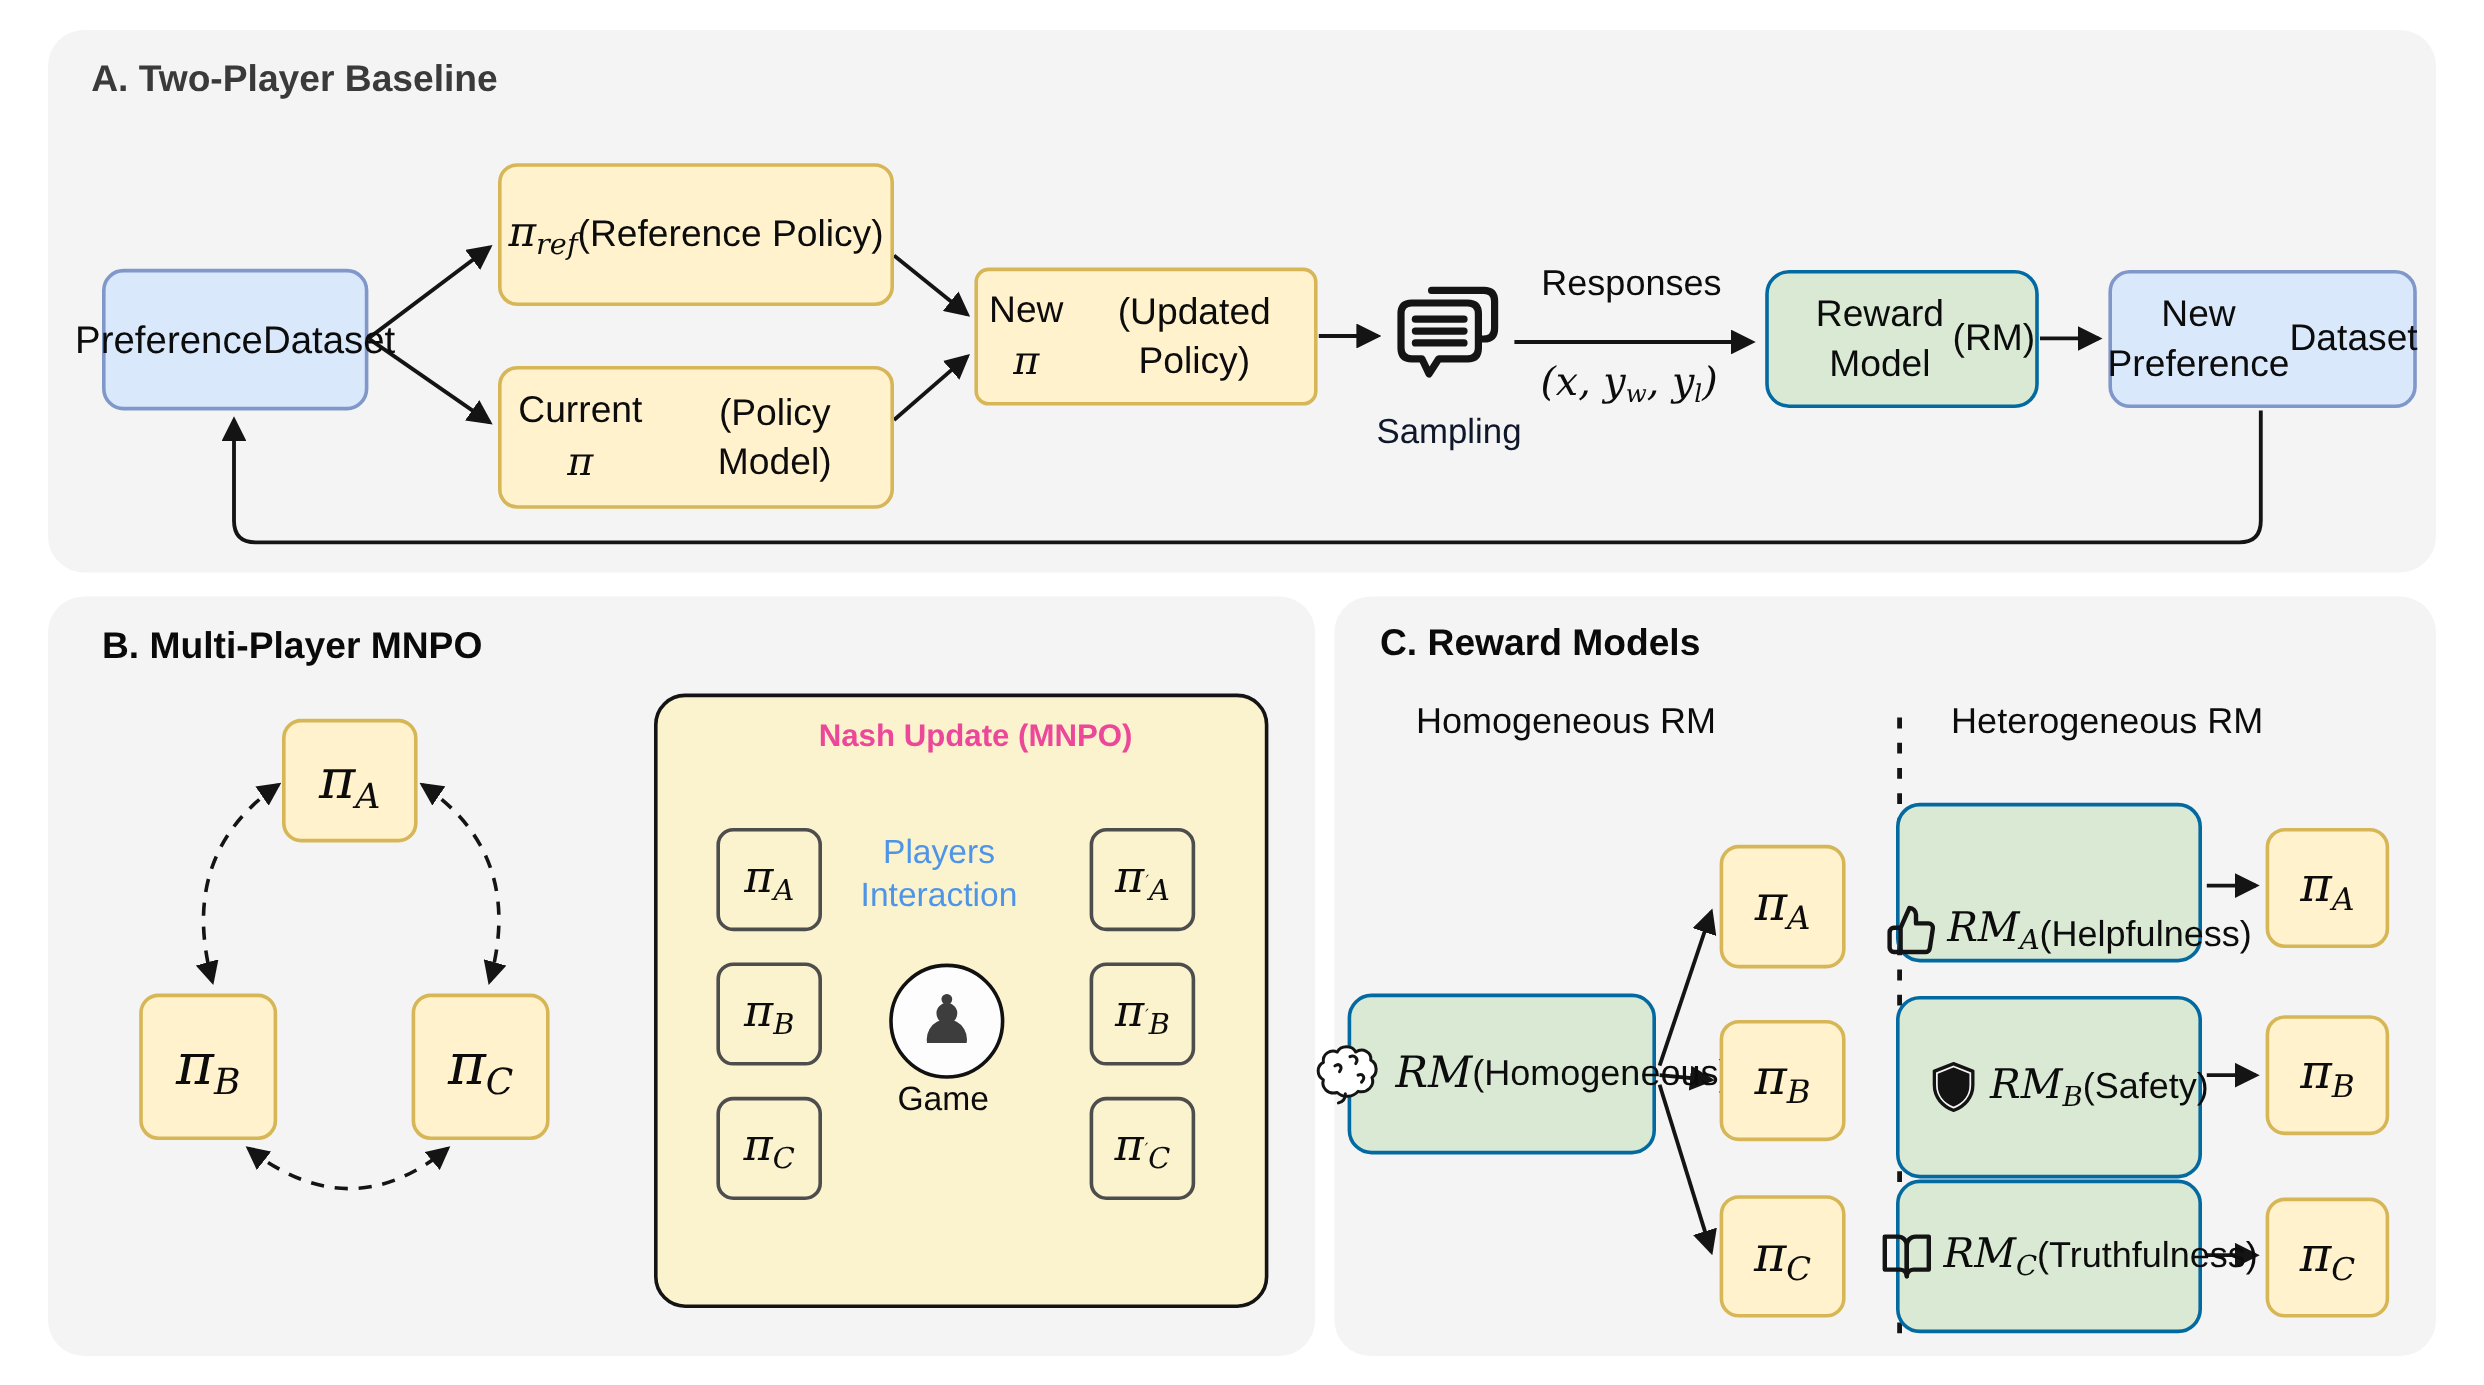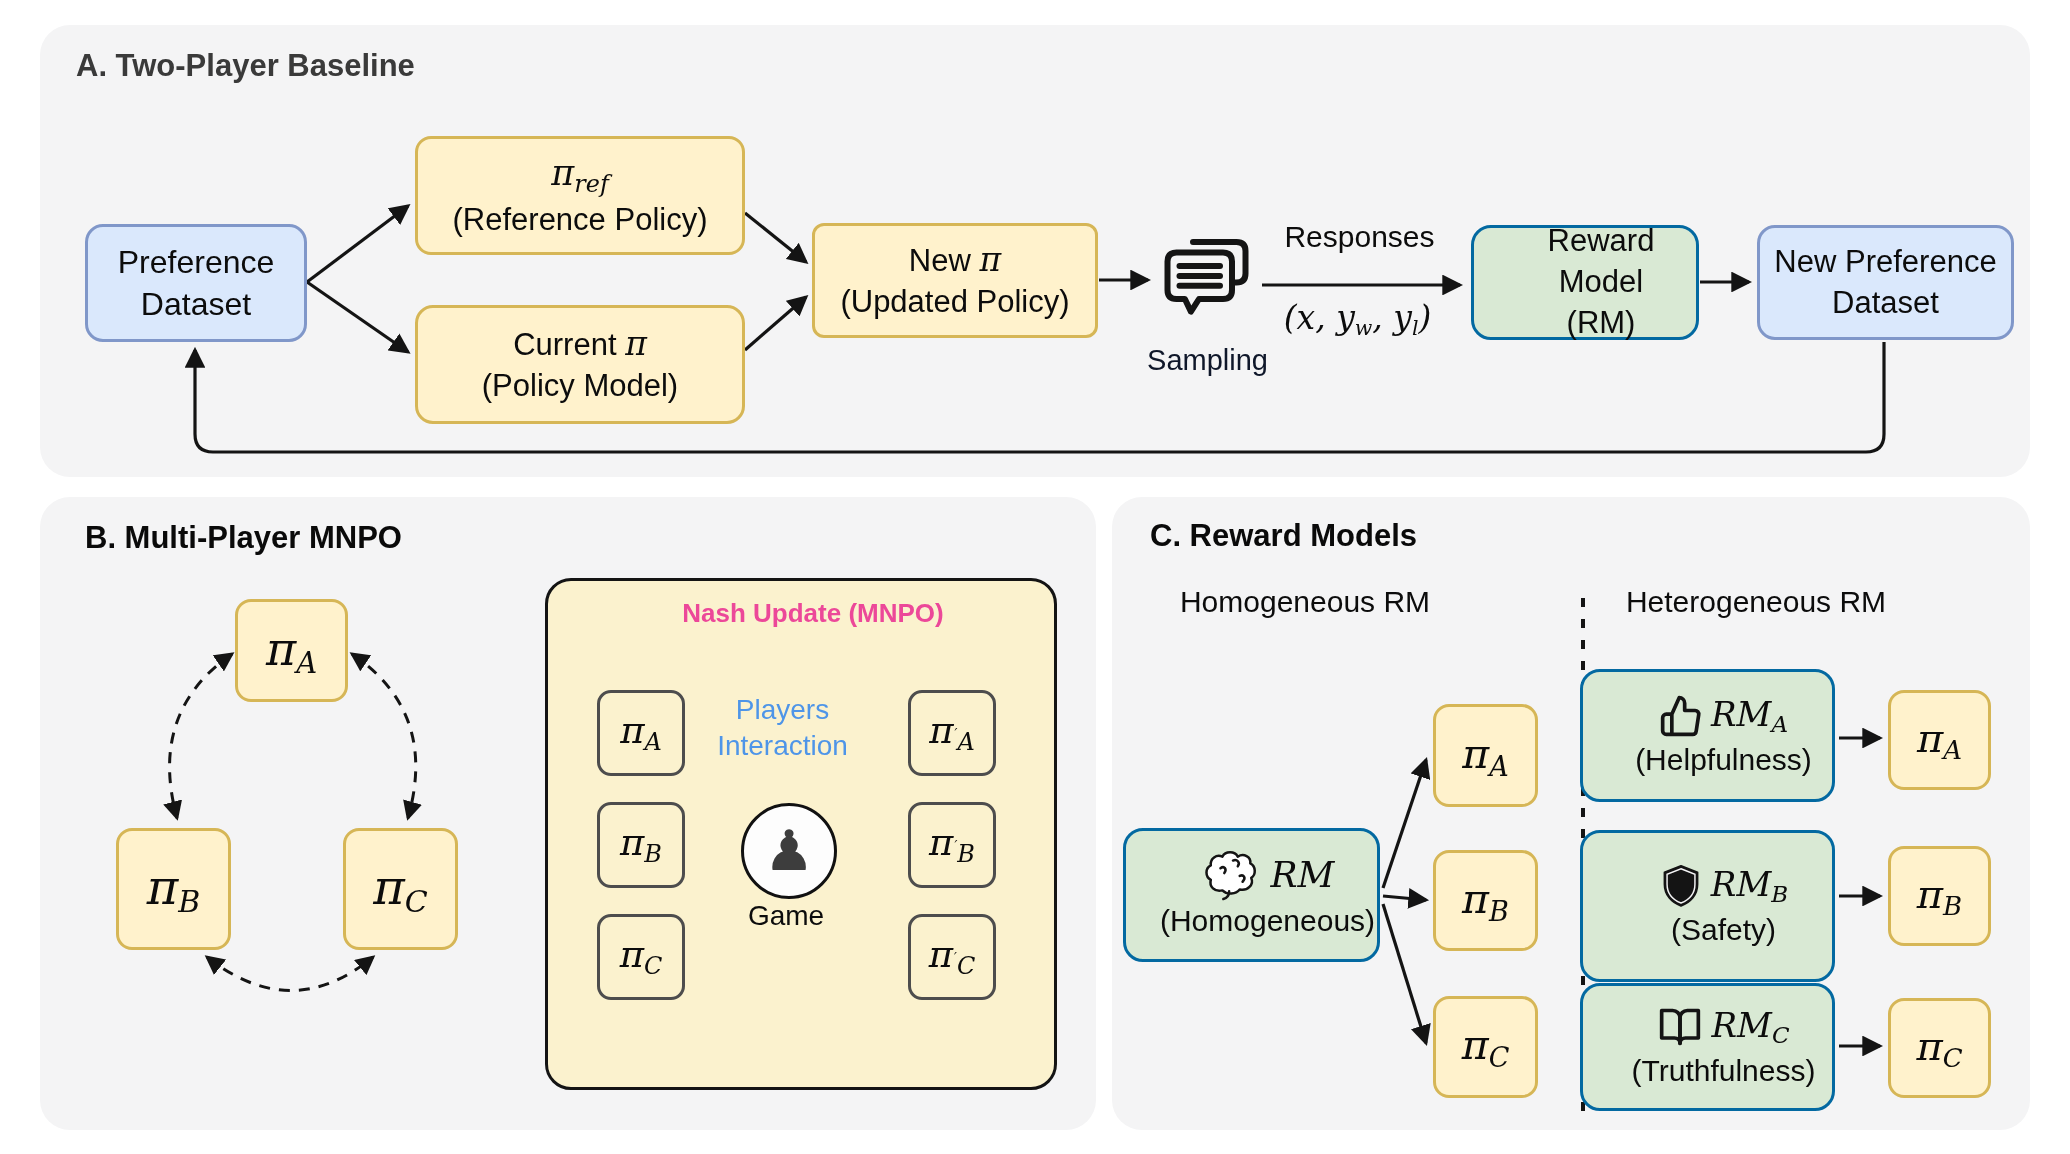--- a/index.html
+++ b/index.html
@@ -1,20 +1,20 @@
 <!DOCTYPE html>
 <html><head>
 <meta charset="utf-8">
 <style>
   html,body{margin:0;padding:0;background:#ffffff;}
   #canvas{position:relative;width:2070px;height:1154px;background:#ffffff;
           font-family:"Liberation Sans",sans-serif;overflow:hidden;}
   .panel{position:absolute;background:#f4f4f5;border-radius:30px;}
   .ptitle{position:absolute;font-weight:bold;font-size:31px;color:#2f2f2f;z-index:3;white-space:nowrap;}
-  .box{position:absolute;display:flex;flex-direction:column;align-items:center;justify-content:center;
+  .box{position:absolute;display:flex;flex-direction:row;align-items:center;justify-content:center;
        text-align:center;box-sizing:border-box;z-index:2;line-height:1.32;}
   .yellow{background:#fff2cc;border:3px solid #d6b656;border-radius:16px;}
   .blue{background:#dae8fc;border:3px solid #8097c9;border-radius:18px;}
   .green{background:#d9e9d4;border:3px solid #0369a1;border-radius:20px;padding-left:32px;}
   .nashbox{background:#fbf2ce;border:3.5px solid #141414;border-radius:26px;z-index:1;}
   .small-node{background:#fbf2ce;border:3px solid #4d4d4d;border-radius:14px;}
   .t32{font-size:32px;color:#0c0c0c;}
   .t31{font-size:31px;color:#0c0c0c;}
   .t30{font-size:30px;color:#0c0c0c;}
   .t29{font-size:29px;color:#0f172a;}
@@ -98,21 +98,21 @@
   <div class="box blue t32" style="left:85px;top:224px;width:222px;height:118px;">
     <div>Preference</div>
     <div>Dataset</div>
   </div>
 
   <div class="box yellow t31" style="left:415px;top:136px;width:330px;height:119px;">
     <div><span class="math" style="font-size:35px;">π</span><span class="math sub" style="font-size:24px;">ref</span></div>
     <div>(Reference Policy)</div>
   </div>
 
-  <div class="box yellow t31" style="left:415px;top:305px;width:330px;height:119px;border-radius:18px;">
+  <div class="box yellow t31" style="left:415px;top:305px;width:330px;height:119px;">
     <div><span>Current </span><span class="math" style="font-size:33px;">π</span></div>
     <div>(Policy Model)</div>
   </div>
 
   <div class="box yellow t31" style="left:812px;top:223px;width:286px;height:115px;border-radius:12px;">
     <div><span>New </span><span class="math" style="font-size:33px;">π</span></div>
     <div>(Updated Policy)</div>
   </div>
 
   <svg style="position:absolute;left:1157px;top:230px;z-index:2;" width="102" height="102" viewBox="0 0 34 34">
@@ -209,21 +209,21 @@
   <div class="box yellow" style="left:1433px;top:704px;width:105px;height:103px;">
     <div><span class="math" style="font-size:41px;">π</span><span class="math sub" style="font-size:27px;">A</span></div>
   </div>
   <div class="box yellow" style="left:1433px;top:850px;width:105px;height:101px;">
     <div><span class="math" style="font-size:41px;">π</span><span class="math sub" style="font-size:27px;">B</span></div>
   </div>
   <div class="box yellow" style="left:1433px;top:996px;width:105px;height:102px;">
     <div><span class="math" style="font-size:41px;">π</span><span class="math sub" style="font-size:27px;">C</span></div>
   </div>
 
-  <div class="box green" style="left:1580px;top:669px;width:255px;height:133px;">
+  <div class="box green" style="left:1580px;top:669px;width:255px;height:133px;align-items:flex-end;">
     <div class="iconrow">
       <svg width="44" height="44" viewBox="0 0 24 24">
         <path d="M14 9V5a3 3 0 0 0-3-3l-4 9v11h11.28a2 2 0 0 0 2-1.7l1.38-9a2 2 0 0 0-2-2.3zM7 22H4a2 2 0 0 1-2-2v-7a2 2 0 0 1 2-2h3" fill="none" stroke="#141414" stroke-width="2" stroke-linejoin="round" stroke-linecap="round"></path>
       </svg>
       <span><span class="math" style="font-size:34px;">RM</span><span class="math sub" style="font-size:23px;">A</span></span>
     </div>
     <div class="t30">(Helpfulness)</div>
   </div>
 
   <div class="box green" style="left:1580px;top:830px;width:255px;height:152px;">

